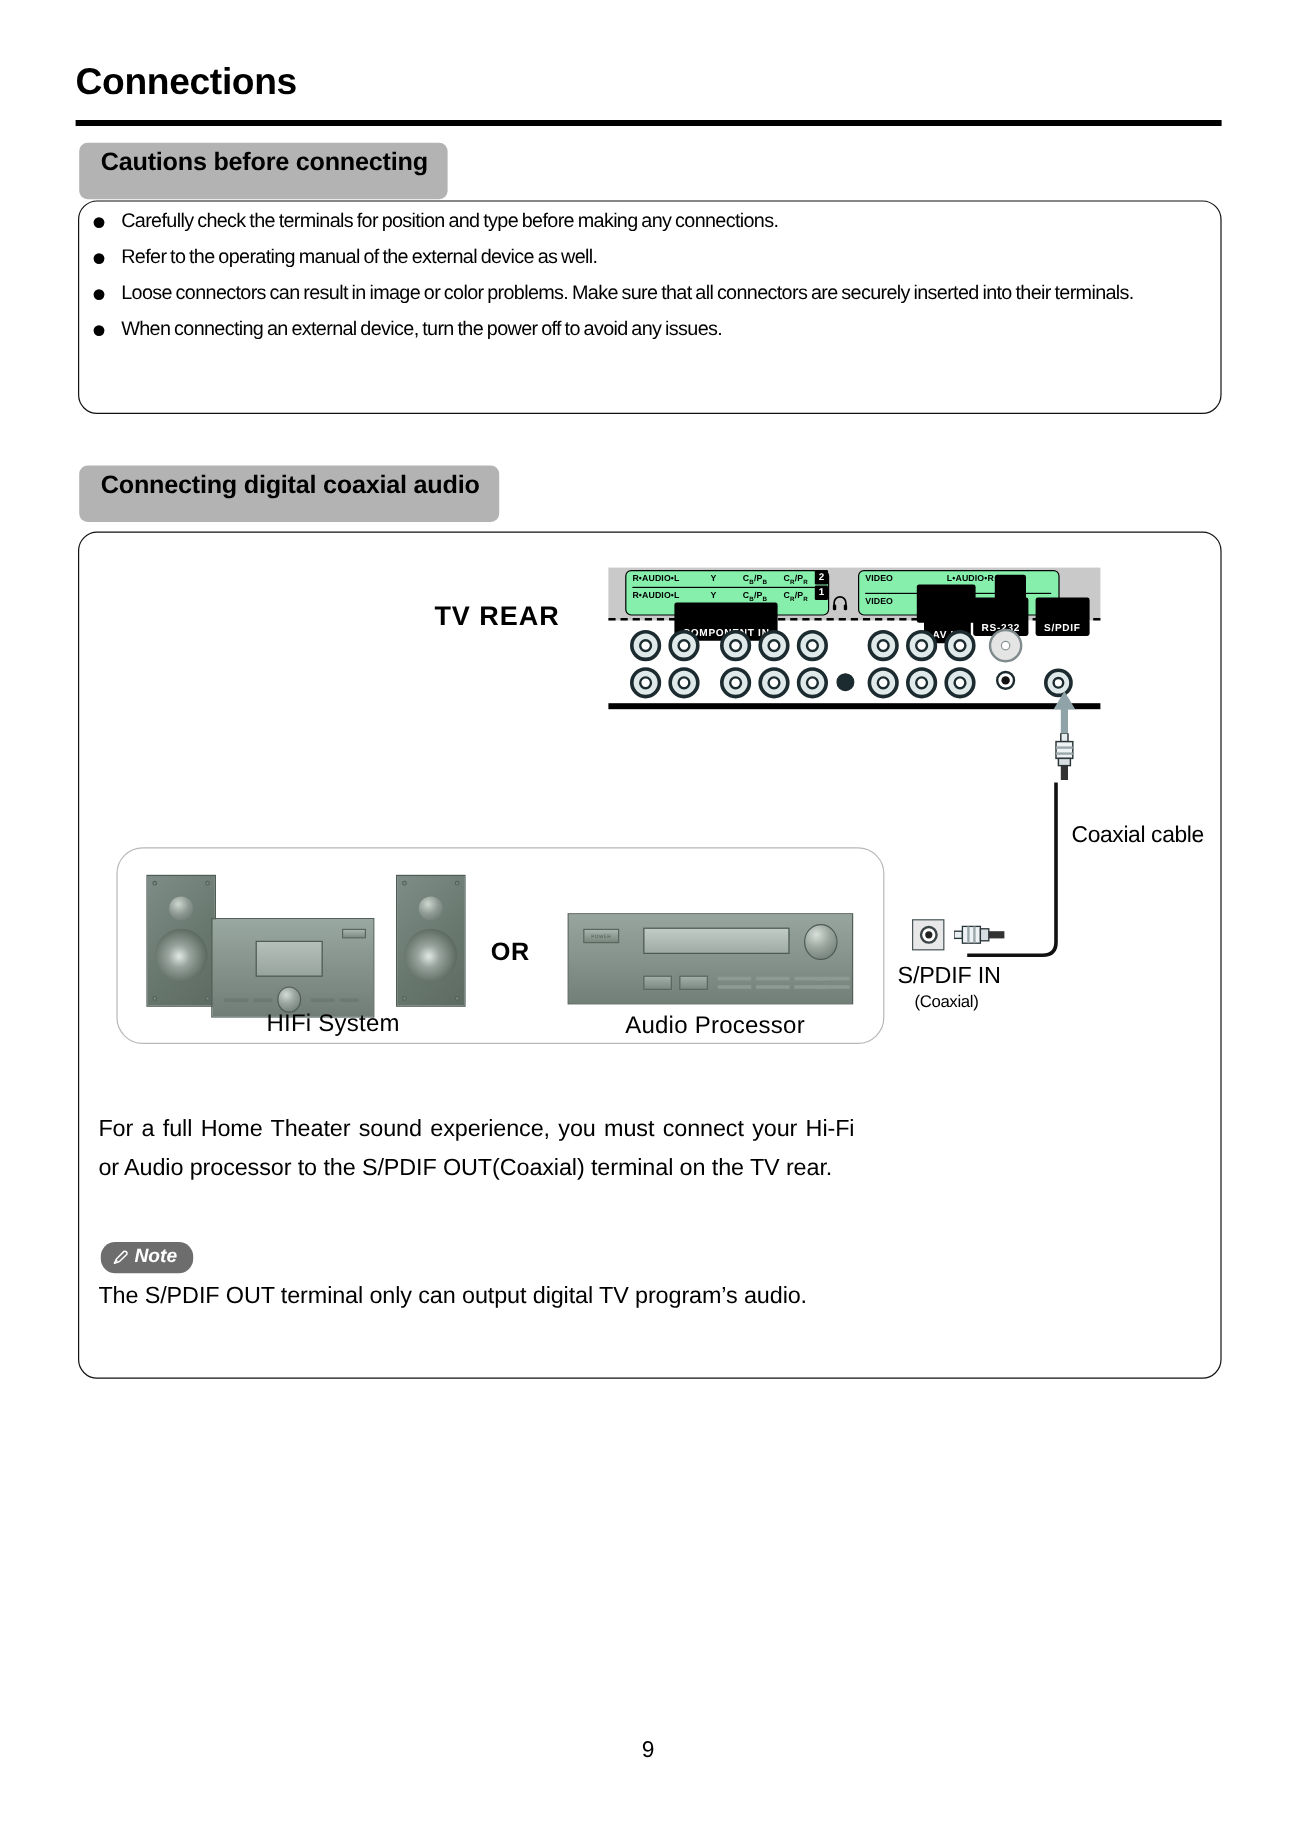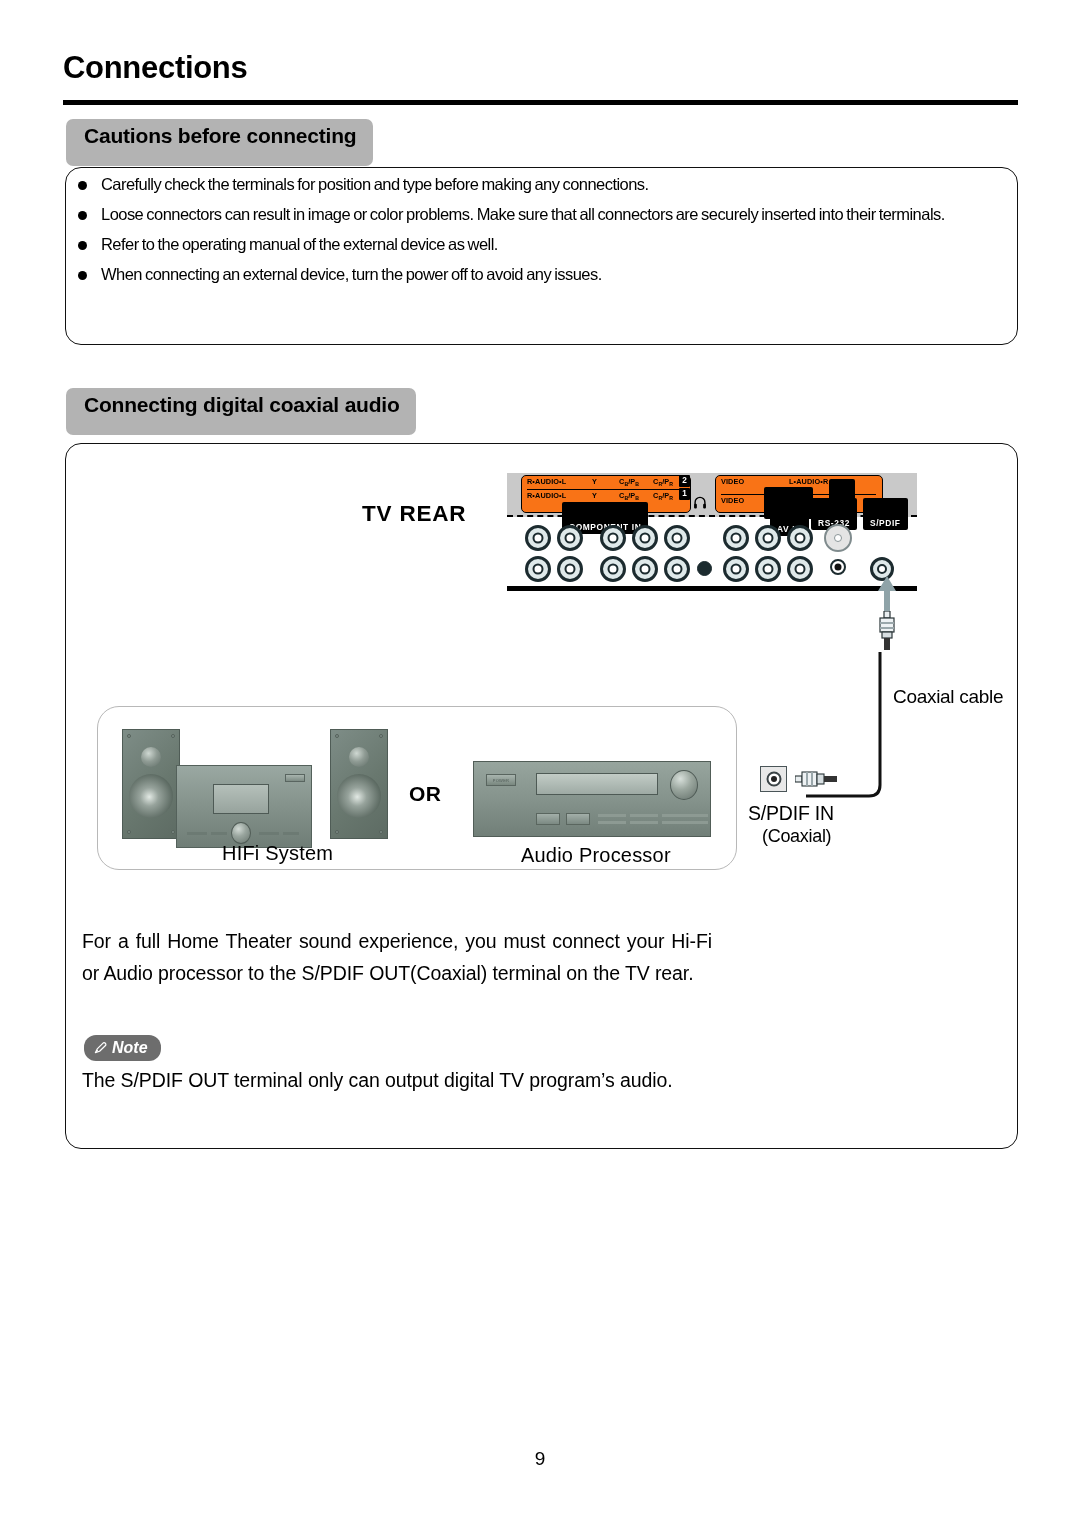--- a/index.html
+++ b/index.html
@@ -116,21 +116,21 @@
     left: 0; top: 0;
     width: 410px; height: 44px;
     background: #c9c9c9;
     border-bottom: 2.5px dashed #000;
     box-sizing: border-box;
   }
 
   
   .lbl-group {
     position: absolute;
-    background: #f97316;
+    background: #86efac;
     border: 1.4px solid #000;
     border-radius: 5px;
     box-sizing: border-box;
   }
   #grp-component { left: 14px; top: 2px; width: 170px; height: 38px; }
   #grp-av        { left: 208px; top: 2px; width: 168px; height: 38px; }
 
   .lbl-row {
     position: absolute;
     left: 0; width: 100%;
@@ -309,21 +309,21 @@
   #spdif-in-label {
     position: absolute;
     left: 748px; top: 802px;
     font-size: 19.5px;
     letter-spacing: -0.2px;
     white-space: nowrap;
   }
   #spdif-in-sub {
     position: absolute;
     left: 762px; top: 826px;
-    font-size: 18px;
+    font-size: 14px;
     letter-spacing: -0.3px;
     white-space: nowrap;
   }
 
   
   #equipment-box {
     position: absolute;
     left: 97px; top: 706px;
     width: 640px; height: 164px;
     border: 1.4px solid #b8b8b8;
@@ -529,25 +529,25 @@
 
 <div class="round-box" id="cautions-box"></div>
 
 <div id="bullet-list">
   <div class="bullet-row">
     <div class="bullet-dot"></div>
     <div class="bullet-text">Carefully check the terminals for position and type before making any connections.</div>
   </div>
   <div class="bullet-row">
     <div class="bullet-dot"></div>
-    <div class="bullet-text">Loose connectors can result in image or color problems. Make sure that all connectors are securely inserted into their terminals.</div>
+    <div class="bullet-text">Refer to the operating manual of the external device as well.</div>
   </div>
   <div class="bullet-row">
     <div class="bullet-dot"></div>
-    <div class="bullet-text">Refer to the operating manual of the external device as well.</div>
+    <div class="bullet-text">Loose connectors can result in image or color problems. Make sure that all connectors are securely inserted into their terminals.</div>
   </div>
   <div class="bullet-row">
     <div class="bullet-dot"></div>
     <div class="bullet-text">When connecting an external device, turn the power off to avoid any issues.</div>
   </div>
 </div>
 
 <div class="section-pill" id="pill-coaxial">Connecting digital coaxial audio</div>
 
 <div class="round-box" id="coaxial-box"></div>

